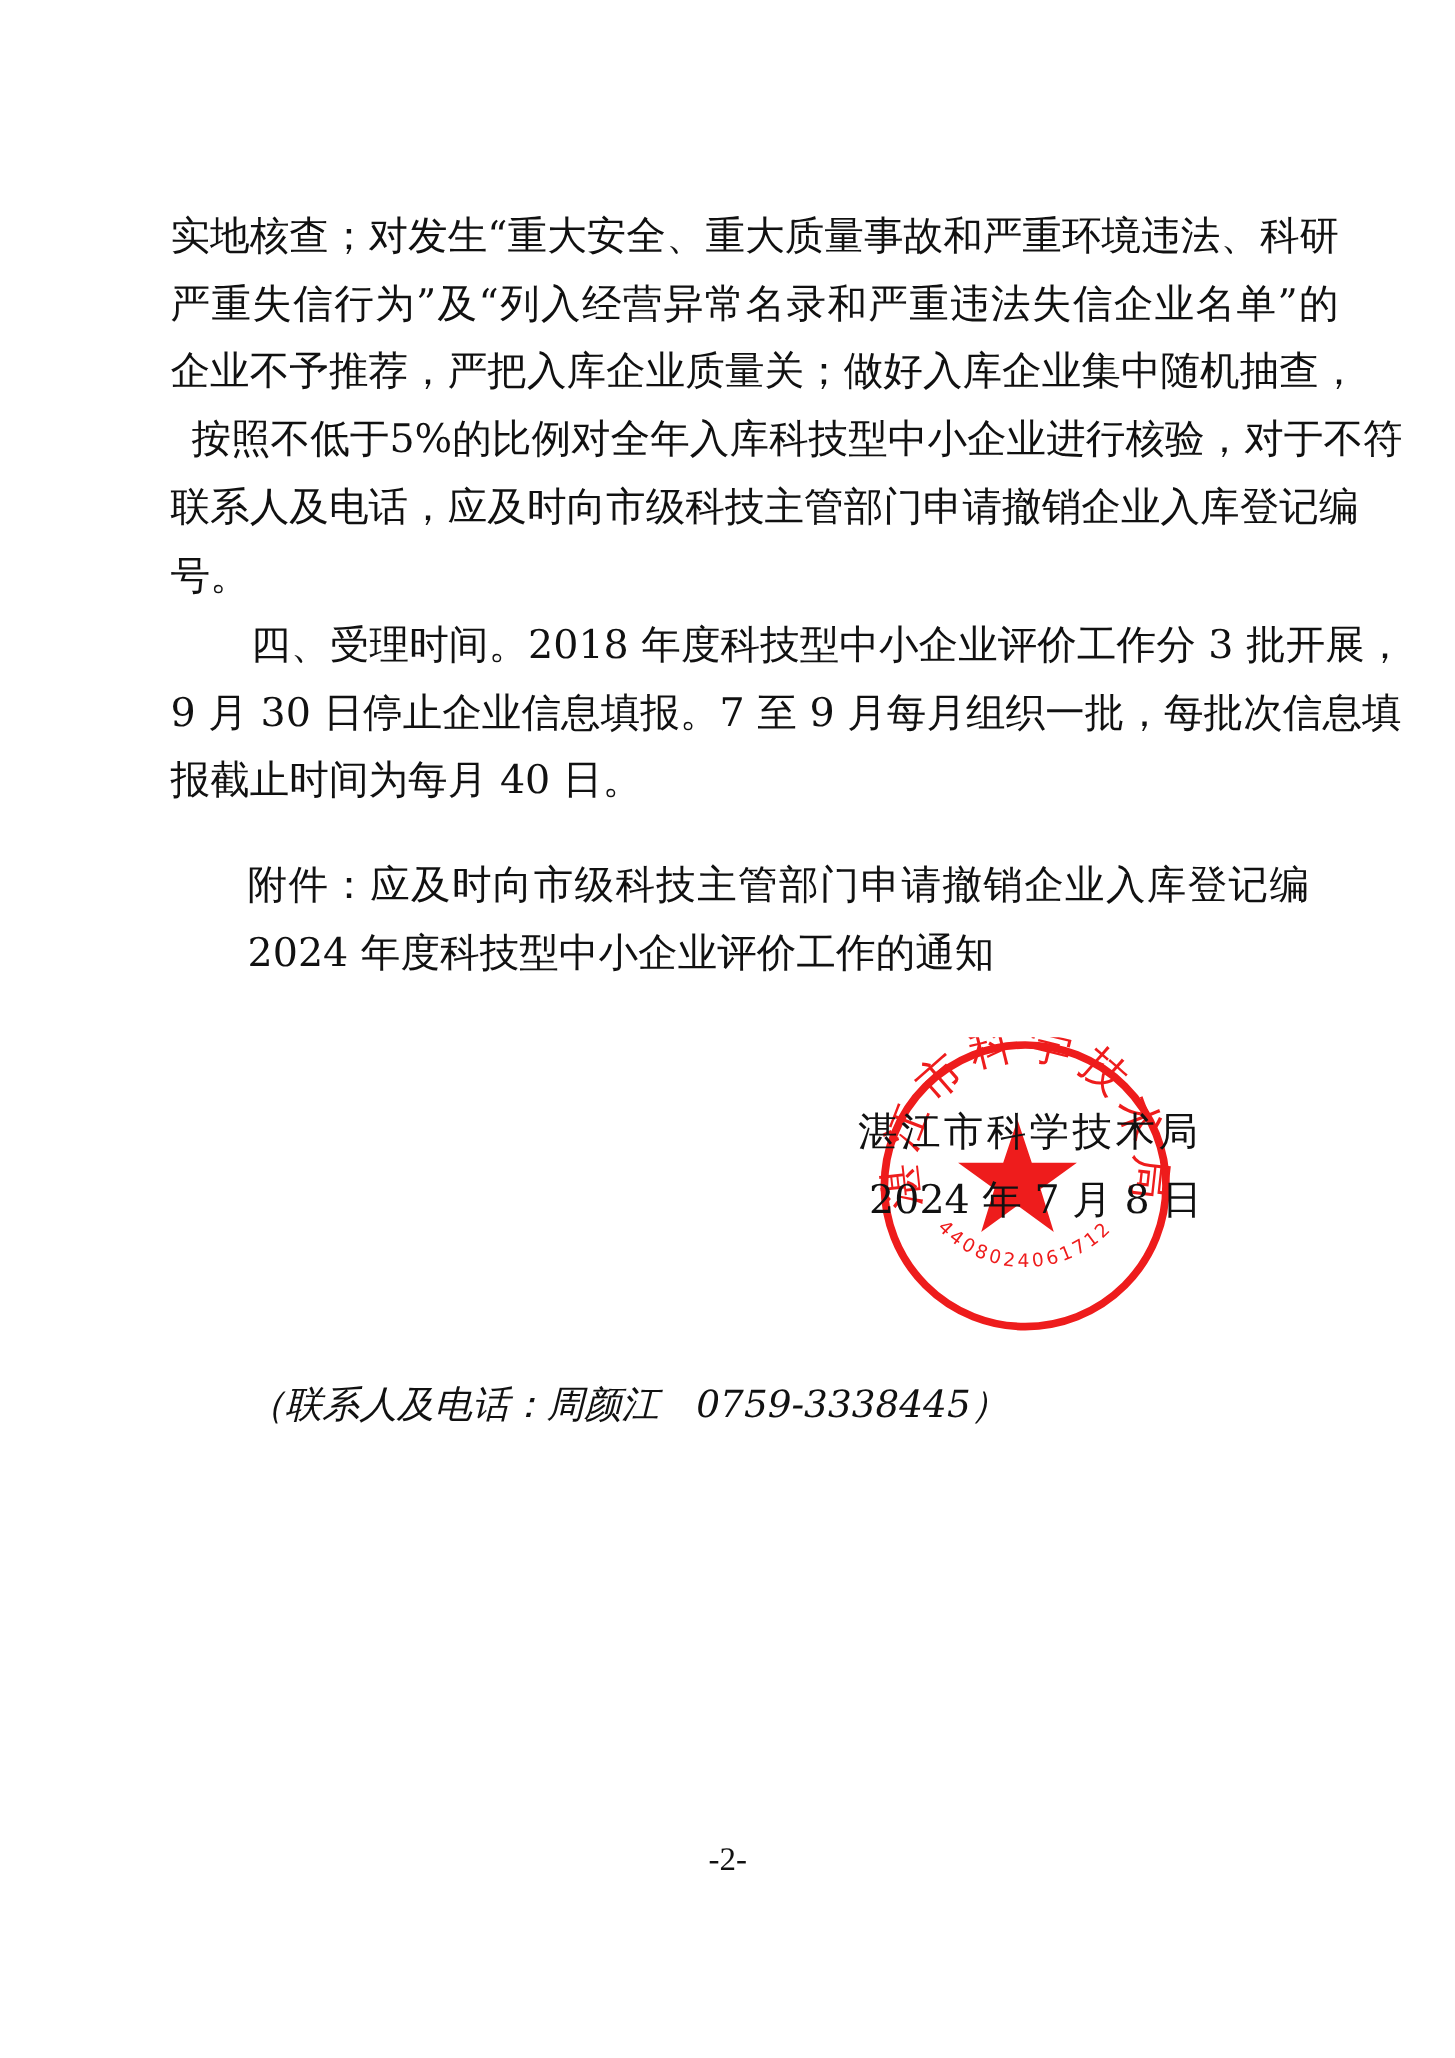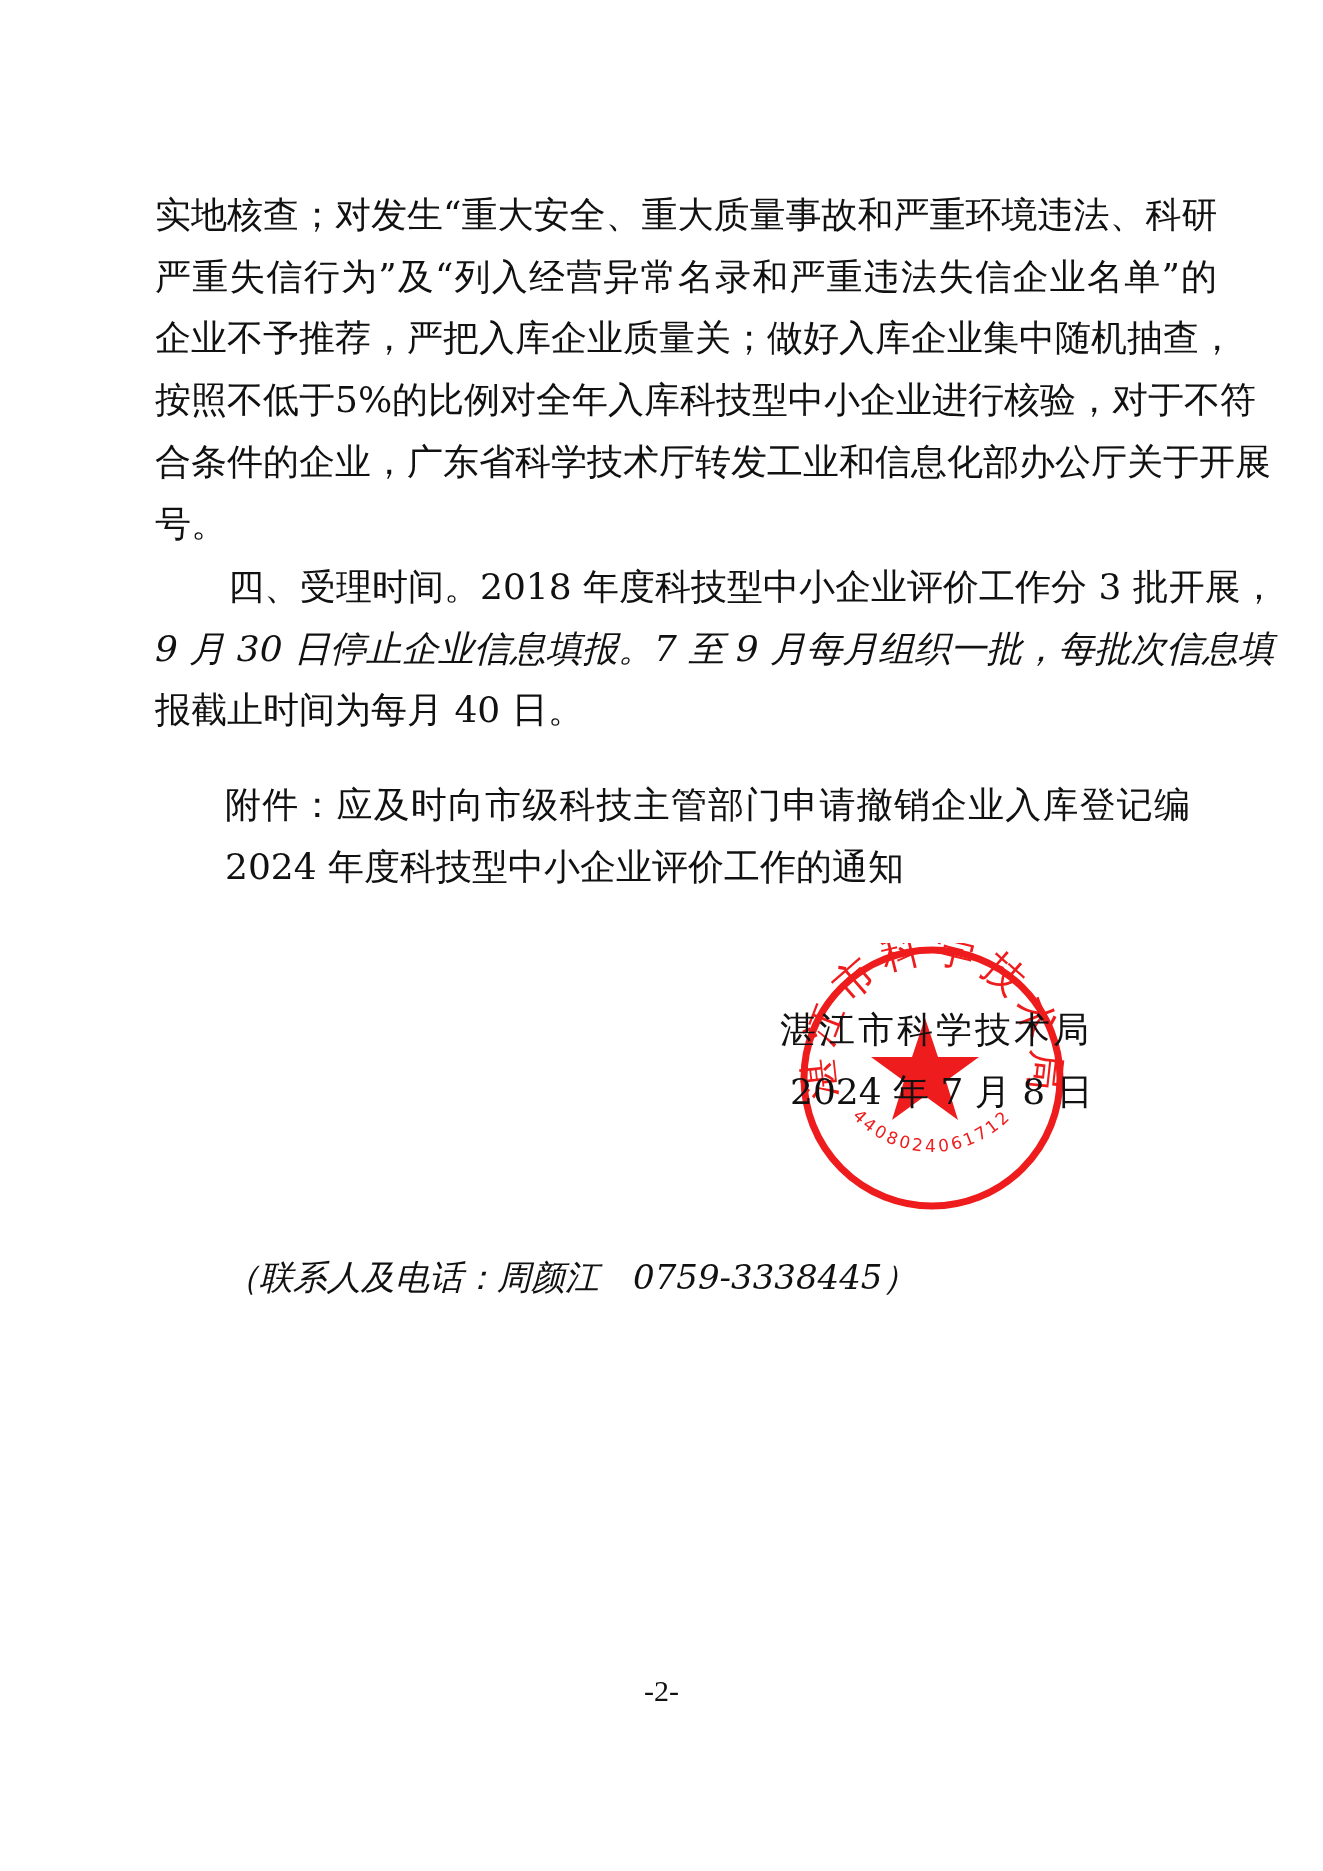--- a/index.html
+++ b/index.html
@@ -27,26 +27,26 @@
     .seal svg { width: 270px; height: 270px; display: block; }
   </style>
 </head>
 <body>
 
 <div class="page">
 
   <div class="line body-line" style="top:193px;">实地核查；对发生“重大安全、重大质量事故和严重环境违法、科研</div>
   <div class="line body-line" style="top:316px;">企业不予推荐，严把入库企业质量关；做好入库企业集中随机抽查，</div>
   <div class="line body-line" style="top:255px;">严重失信行为”及“列入经营异常名录和严重违法失信企业名单”的</div>
-  <div class="line body-line" style="top:378px;">按照不低于5%的比例对全年入库科技型中小企业进行核验，对于不符</div>
-  <div class="line body-line" style="top:440px;">合条件的企业，广东省科学技术厅转发工业和信息化部办公厅关于开展</div>
+  <div class="line body-line" style="top:378px;margin-left:19px;">按照不低于5%的比例对全年入库科技型中小企业进行核验，对于不符</div>
+  <div class="line body-line" style="top:440px;">联系人及电话，应及时向市级科技主管部门申请撤销企业入库登记编</div>
   <div class="line body-line last" style="top:502px;">号。</div>
 
   <div class="line body-line" style="top:565px; left:228px; width:989px;">四、受理时间。2018 年度科技型中小企业评价工作分 3 批开展，</div>
-  <div class="line body-line" style="top:627px;font-style:italic;">9 月 30 日停止企业信息填报。7 至 9 月每月组织一批，每批次信息填</div>
+  <div class="line body-line" style="top:627px;">9 月 30 日停止企业信息填报。7 至 9 月每月组织一批，每批次信息填</div>
   <div class="line body-line last" style="top:688px;">报截止时间为每月 40 日。</div>
 
   <div class="line attach-line" style="top:783px; width:965px; text-align:justify; text-align-last:justify;">附件：应及时向市级科技主管部门申请撤销企业入库登记编</div>
   <div class="line attach-line" style="top:845px;">2024 年度科技型中小企业评价工作的通知</div>
 
   <div class="seal">
     <svg viewBox="0 0 270 270" xmlns="http://www.w3.org/2000/svg">
       <defs>
         <path id="topArc" d="M 40 150 A 100 100 0 1 1 230 150"></path>
         <path id="botArc" d="M 52 170 A 108 108 0 0 0 218 170"></path>

